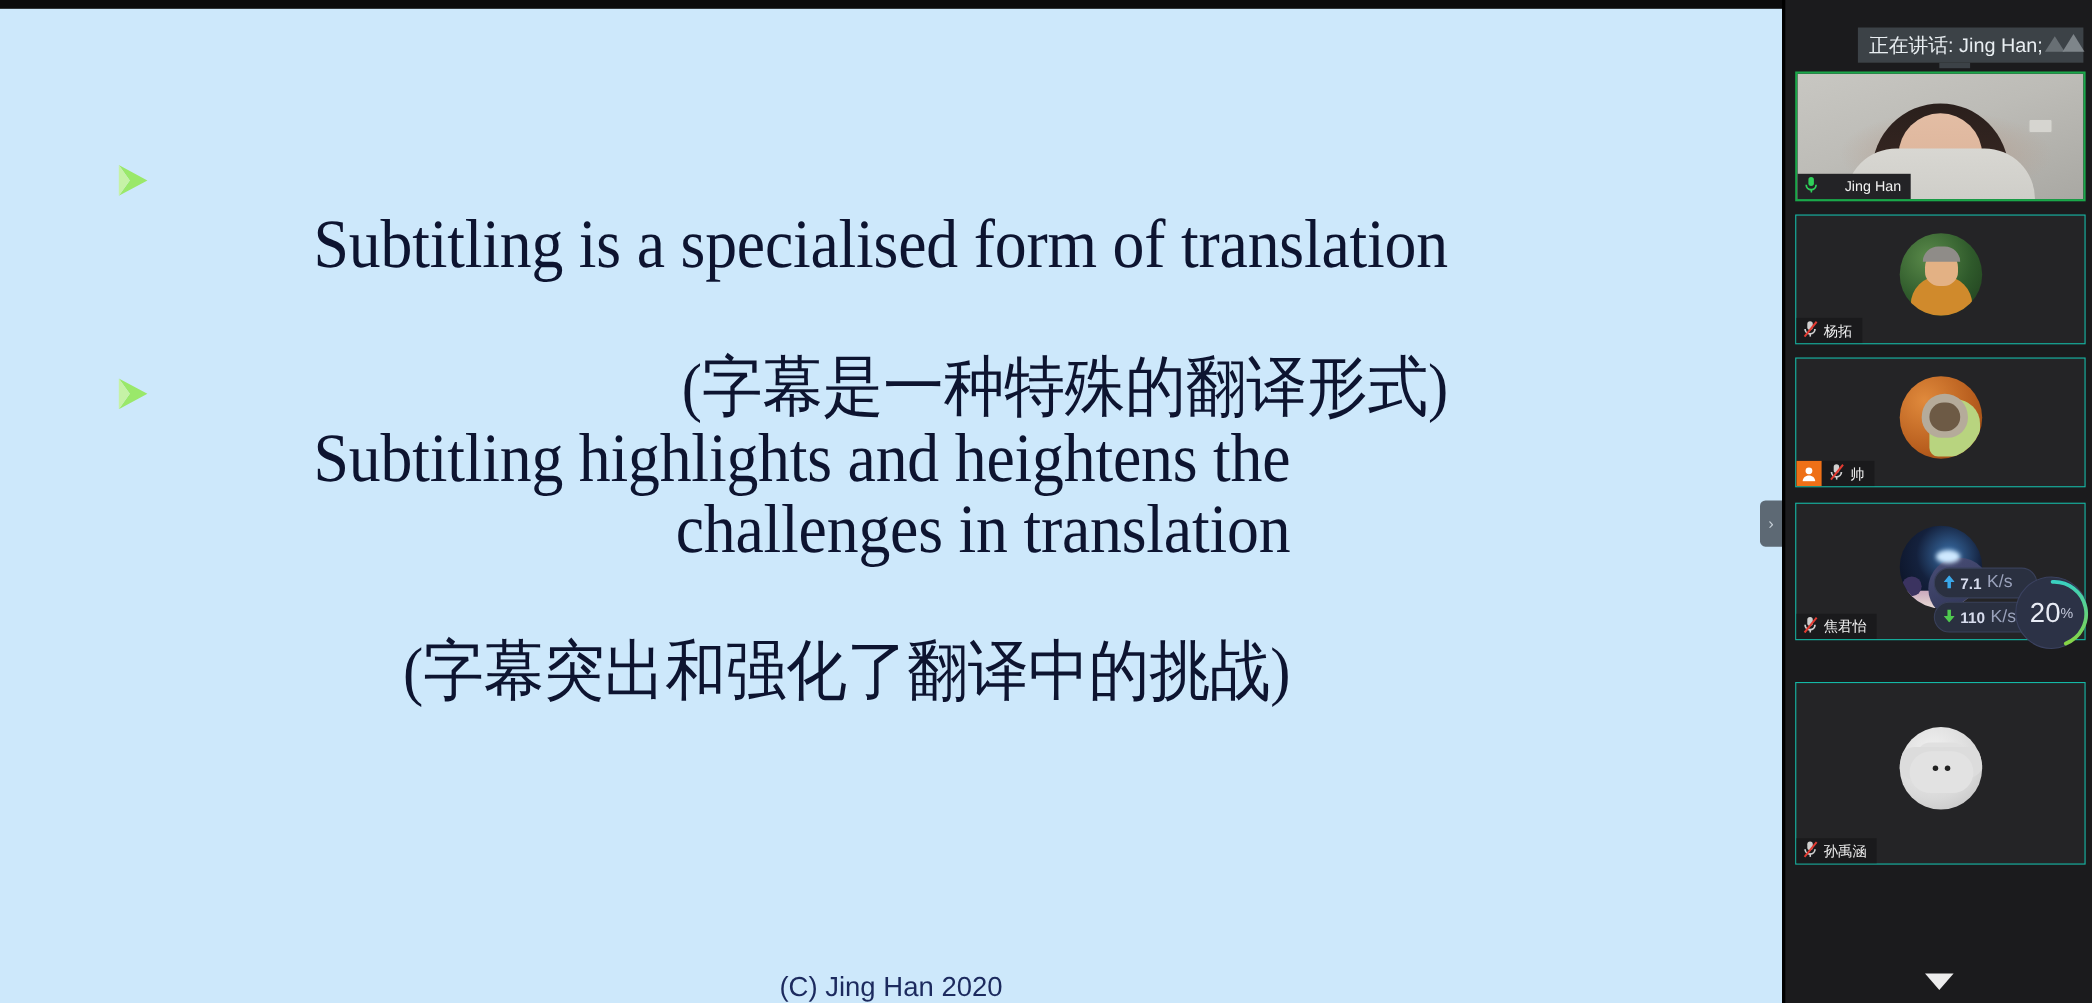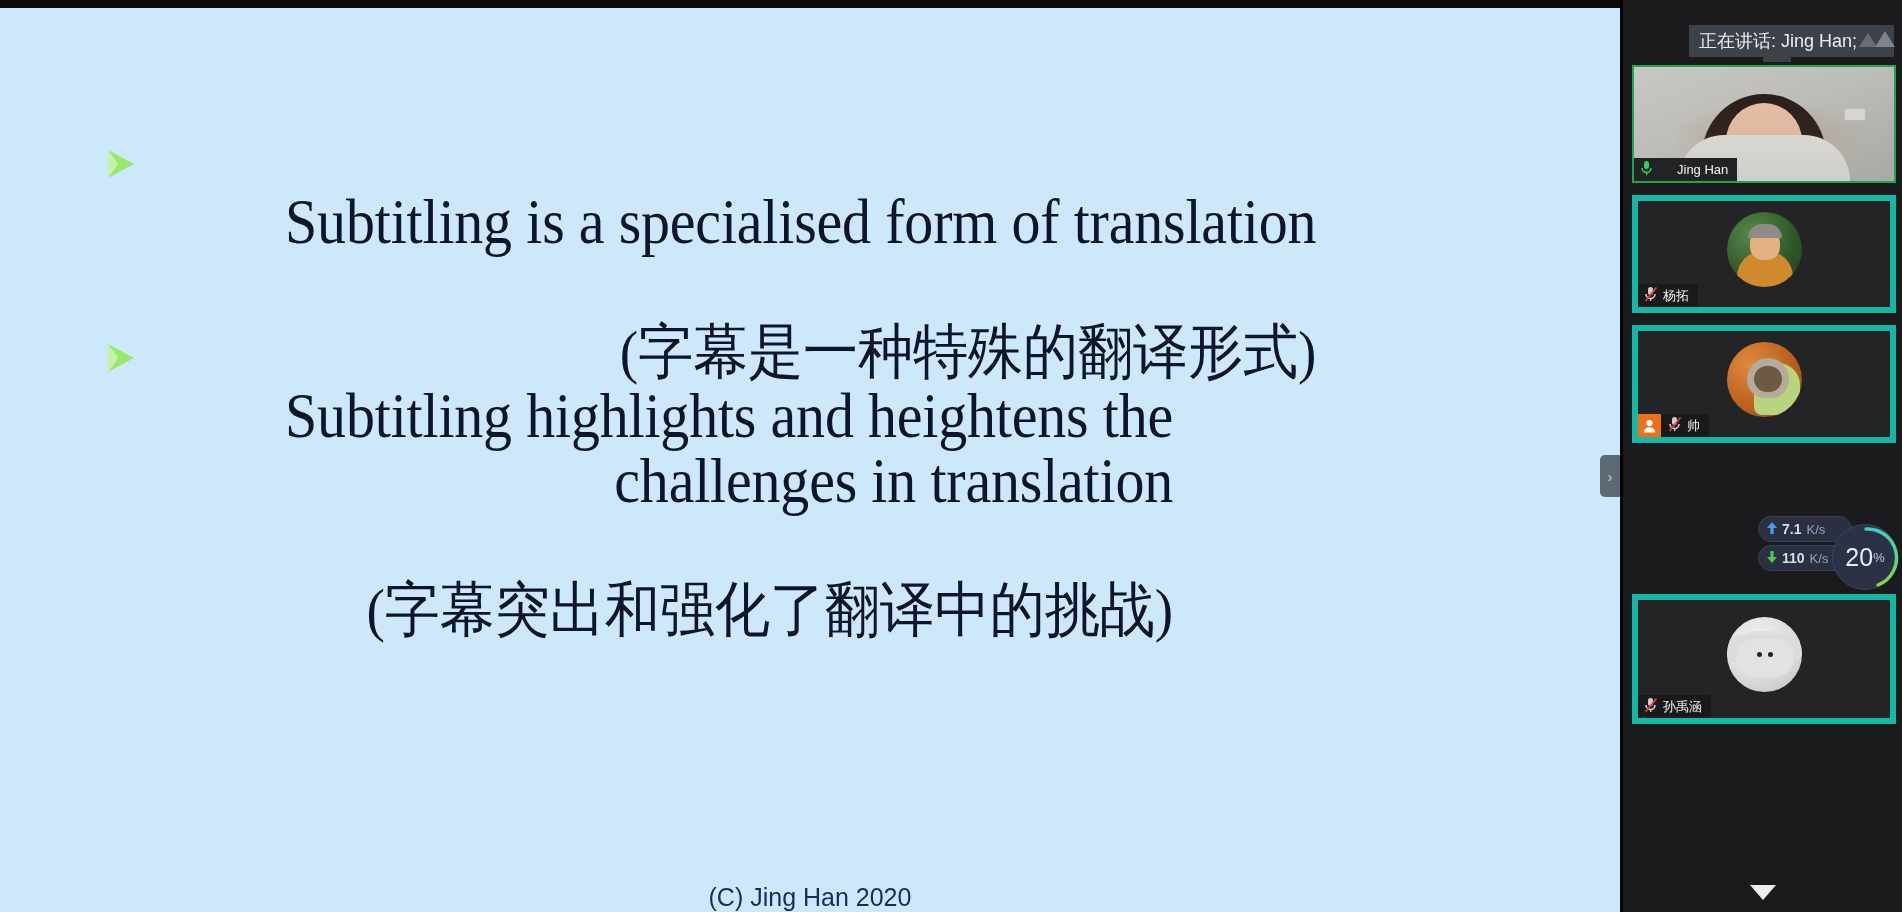--- a/index.html
+++ b/index.html
@@ -74,21 +74,21 @@
   #speaking-banner .label { flex:1 1 auto; white-space:nowrap; }
   .banner-mountains { flex:0 0 auto; opacity:.55; }
   #banner-notch {
     position:absolute; left:140px; top:57px;
     width:28px; height:5px; background:#3c4247; z-index:5;
   }
 
   .tile {
     position:absolute; left:9px; width:264px;
     background:#242426;
-    border:6px solid #14b8a6;
+    border:1px solid #14b8a6;
     overflow:hidden;
   }
   .tile.active { border:2px solid #1aa84a; }
 
   .tile-name {
     position:absolute; left:0; bottom:0;
     height:23px; padding:0 9px 0 6px;
     background:rgba(26,26,28,.93);
     display:flex; align-items:center; gap:5px;
     color:#f2f2f2; font-size:13px;
@@ -193,21 +193,21 @@
 
   
   #net-widget { position:absolute; right:50px; top:516px; z-index:8; }
   .net-pill {
     position:relative; width:94px; background:#2a3040;
     border:1px solid #39405a; border-radius:15px;
     color:#d7dced; font-size:14px; font-weight:bold;
     padding:4px 8px; display:flex; align-items:center; gap:5px;
   }
   .net-pill + .net-pill { margin-top:3px; }
-  .net-pill .unit { font-size:13px; color:#9aa2bb; font-weight:normal; }
+  .net-pill .unit { font-size:16px; color:#9aa2bb; font-weight:normal; }
   #net-gauge {
     position:absolute; right:-46px; top:8px;
     width:66px; height:66px; border-radius:50%;
     background:#2c3246; border:1px solid #3b4260;
     display:flex; align-items:center; justify-content:center;
     color:#e9ecf5; font-size:25px;
   }
   #net-gauge .pct { font-size:13px; color:#c3c8da; }
   #net-gauge svg { position:absolute; inset:0; }
 
@@ -332,22 +332,41 @@
             <rect x="4" y="1" width="5" height="8" rx="2.5" fill="#cfcfcf"></rect>
             <path d="M2 8a4.5 4.5 0 0 0 9 0" stroke="#cfcfcf" stroke-width="1.6" fill="none"></path>
             <rect x="6" y="12" width="1.4" height="3" fill="#cfcfcf"></rect>
             <line x1="1.5" y1="15" x2="12.5" y2="1.5" stroke="#e23b32" stroke-width="1.8"></line>
           </svg>
         </span>
         <span>帅</span>
       </div>
     </div>
 
-
-    <div class="tile" style="top:594px; height:130px;">
+    <div class="tile" style="top:457px; height:125px;">
+      <div class="avatar av-space">
+        <div class="horizon"></div>
+          <div class="planet"></div>
+        <div class="moon"></div>
+          <div class="glow"></div>
+      </div>
+      <div class="tile-name">
+        <span>
+          <svg width="14" height="16" viewBox="0 0 14 16">
+            <rect x="4" y="1" width="5" height="8" rx="2.5" fill="#cfcfcf"></rect>
+            <path d="M2 8a4.5 4.5 0 0 0 9 0" stroke="#cfcfcf" stroke-width="1.6" fill="none"></path>
+            <rect x="6" y="12" width="1.4" height="3" fill="#cfcfcf"></rect>
+            <line x1="1.5" y1="15" x2="12.5" y2="1.5" stroke="#e23b32" stroke-width="1.8"></line>
+          </svg>
+        </span>
+        <span>焦君怡</span>
+      </div>
+    </div>
+
+    <div class="tile" style="top:620px; height:166px;">
       <div class="avatar av-cloud">
         <div class="puff"></div>
         <div class="eye" style="left:40%"></div>
         <div class="eye" style="left:54%"></div>
       </div>
       <div class="tile-name">
         <span>
           <svg width="14" height="16" viewBox="0 0 14 16">
             <rect x="4" y="1" width="5" height="8" rx="2.5" fill="#cfcfcf"></rect>
             <path d="M2 8a4.5 4.5 0 0 0 9 0" stroke="#cfcfcf" stroke-width="1.6" fill="none"></path>

